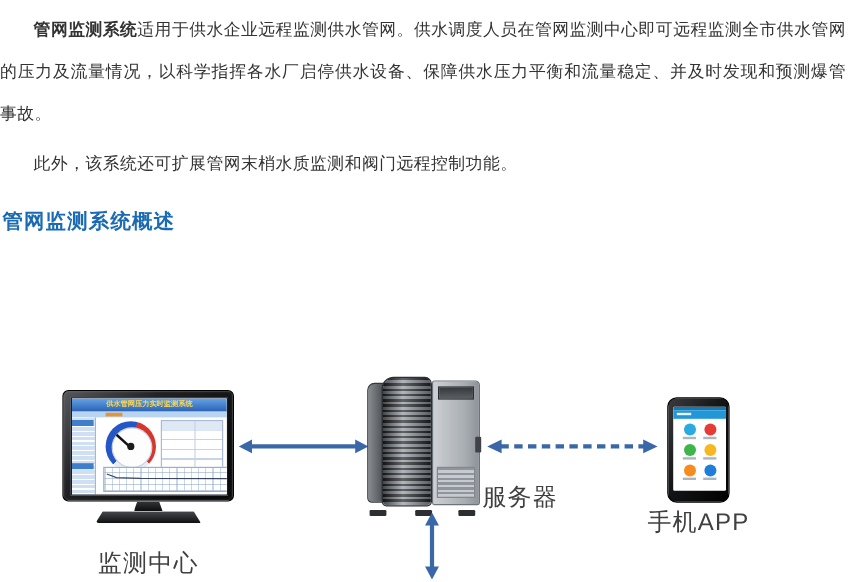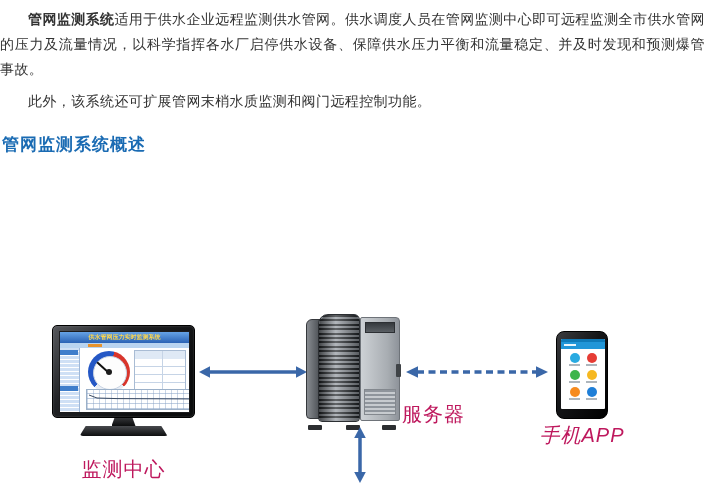--- a/index.html
+++ b/index.html
@@ -18,31 +18,31 @@
     color:var(--body);
   }
   .h-blue{
     margin:10px 0 0 2px;
     font-size:17px;line-height:20px;
     font-weight:bold;color:var(--heading);
     letter-spacing:1px;
   }
   .para{
     margin:7px 2px 0 0;
-    font-size:14px;line-height:25px;
+    font-size:14px;line-height:35px;
     text-align:justify;text-indent:2em;
     letter-spacing:.4px;
   }
   .para b{font-weight:bold;}
   .h2-gap{margin-top:21px;}
 
   
   .diagram{position:absolute;left:0;top:300px;width:707px;height:185px;}
   .node-label{
-    position:absolute;font-size:20px;color:#be185d;
+    position:absolute;font-size:20px;color:#404040;
     text-align:center;letter-spacing:1px;white-space:nowrap;
   }
 
   
   .monitor{position:absolute;left:52px;top:25px;width:143px;height:112px;}
   .mon-bezel{
     position:absolute;left:0;top:0;width:143px;height:93px;
     background:linear-gradient(135deg,#55575b,#212225 35%,#0a0b0c 80%);
     border:1px solid #000;border-radius:5px;
     box-shadow:inset 0 0 2px rgba(255,255,255,.25);
@@ -266,21 +266,21 @@
               <span class="pdot" style="background: rgb(246, 139, 31);"></span>
               <span class="pcap"></span>
             </div>
             <div class="picon">
               <span class="pdot" style="background: rgb(31, 127, 216);"></span>
               <span class="pcap"></span>
             </div>
           </div>
       </div>
     </div>
-    <div class="node-label" style="left:536px;top:122px;width:92px;font-style:italic;">手机APP</div>
+    <div class="node-label" style="left:536px;top:122px;width:92px;">手机APP</div>
 
     <svg class="arrow-svg" style="left:352px;top:126px;" width="16" height="58">
       <line x1="8" y1="11" x2="8" y2="47" stroke="var(--arrow)" stroke-width="3.5"></line>
       <polygon points="8,1 2.2,12 13.8,12" fill="var(--arrow)"></polygon>
       <polygon points="8,57 2.2,46 13.8,46" fill="var(--arrow)"></polygon>
     </svg>
 
   </div>
 </div>
 

